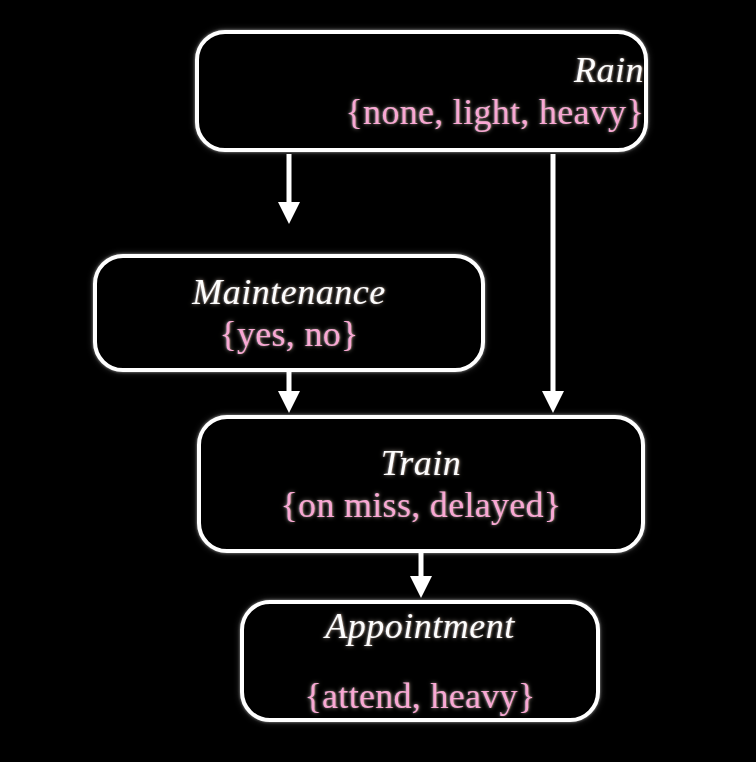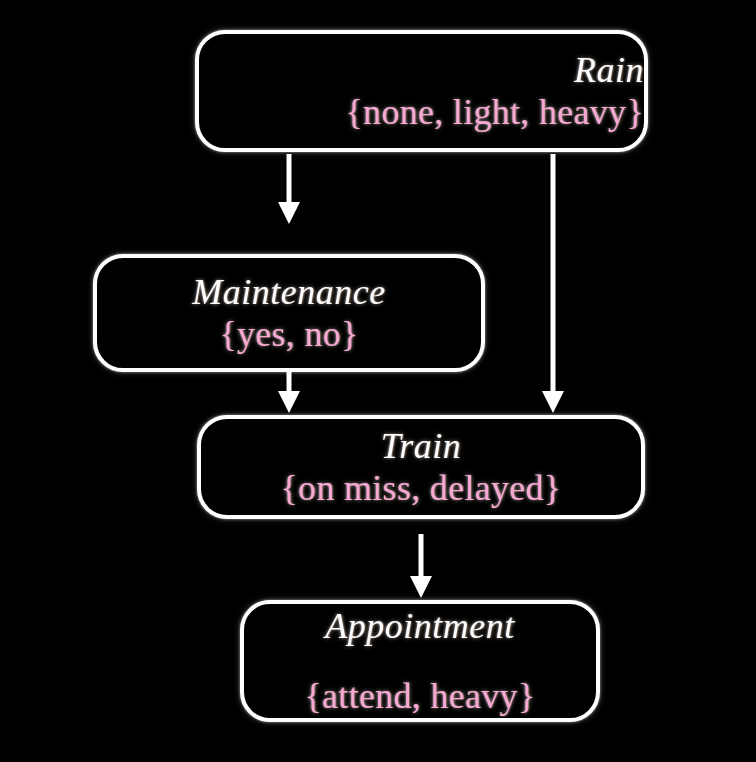--- a/index.html
+++ b/index.html
@@ -62,21 +62,21 @@
     color: #f9a8d4;
     text-shadow: 0 0 4px rgba(255,240,225,0.55),
                  1px 0 1px rgba(255,190,140,0.30),
                  -1px 0 1px rgba(170,200,255,0.25);
     white-space: nowrap;
   }
 
   
   #node-rain        { left: 195px; top: 30px;  width: 453px; height: 122px; align-items: flex-end; }
   #node-maintenance { left: 93px;  top: 226px; width: 392px; height: 118px; margin-top: 28px; }
-  #node-train       { left: 197px; top: 415px; width: 448px; height: 104px; }
+  #node-train       { left: 197px; top: 415px; width: 448px; height: 138px; }
   #node-appointment { left: 240px; top: 600px; width: 360px; height: 122px; gap: 28px; }
 
   
   .edge {
     position: absolute;
     pointer-events: none;
   }
   .edge svg {
     display: block;
     overflow: visible;

